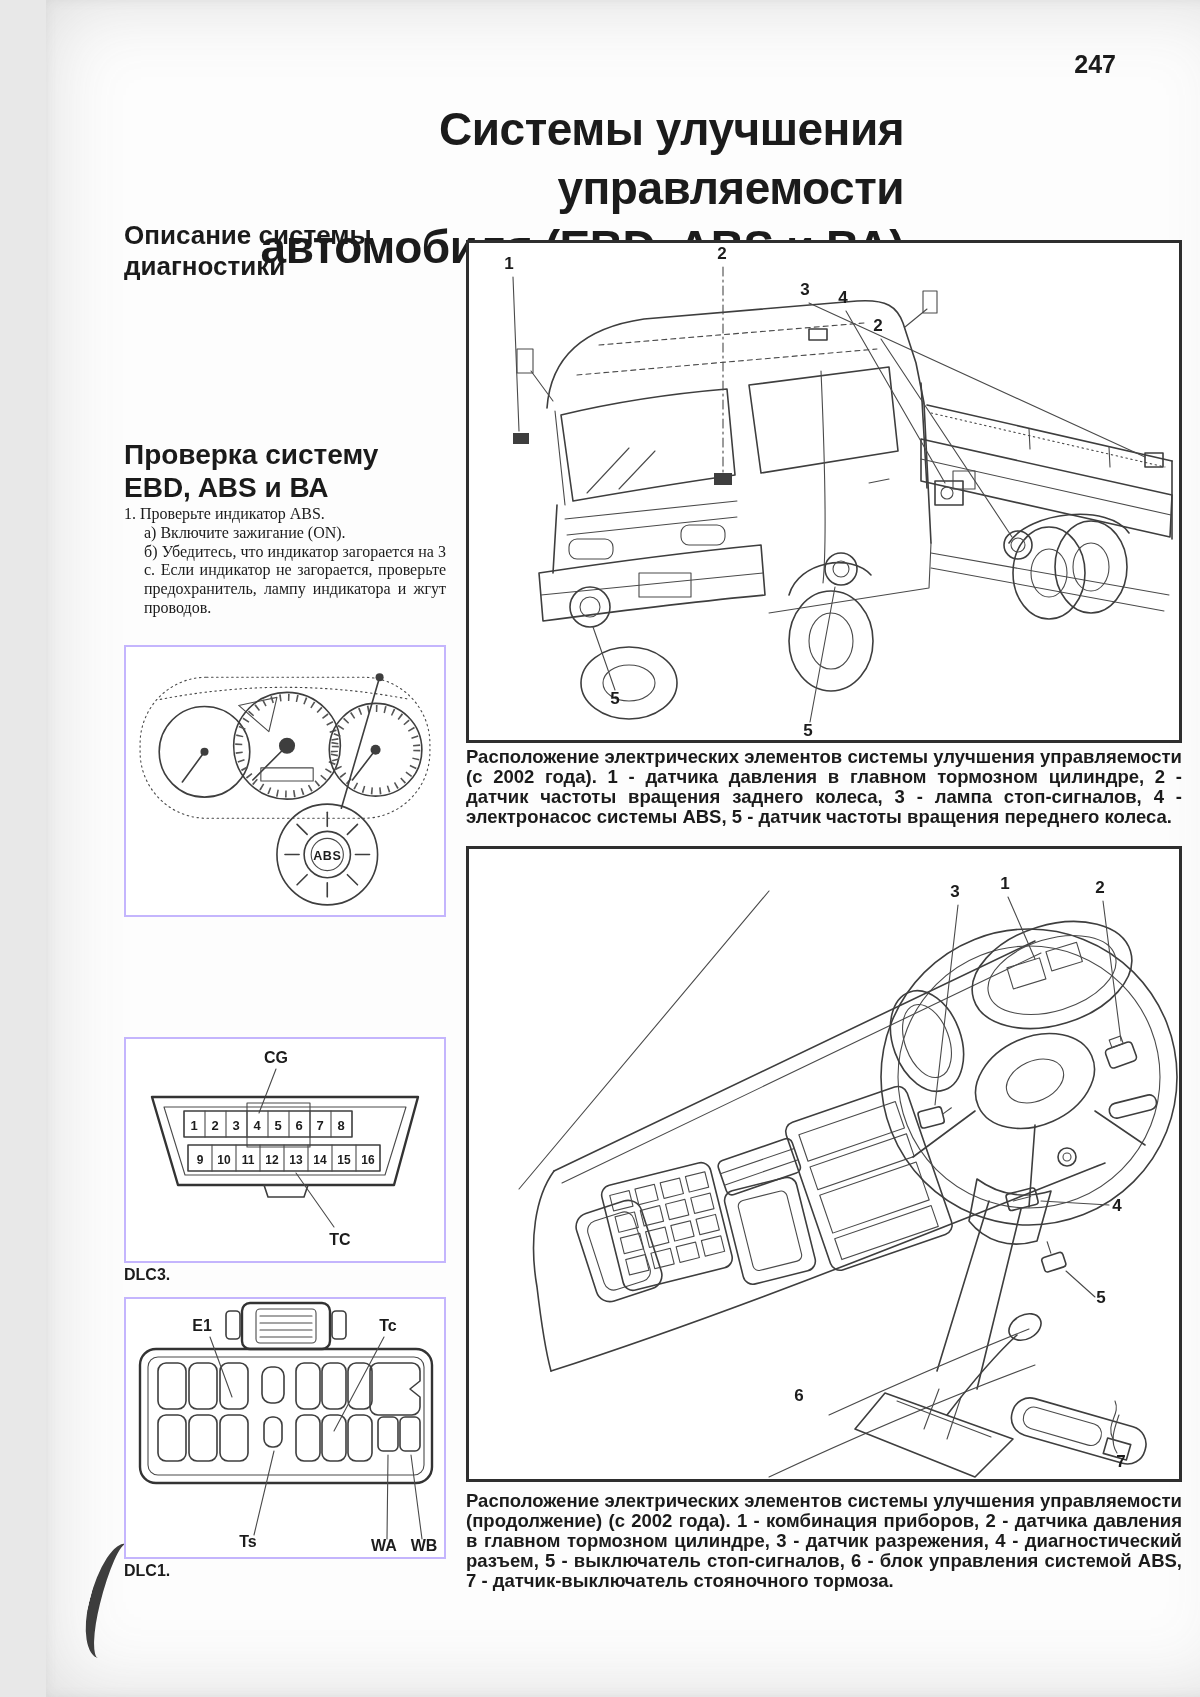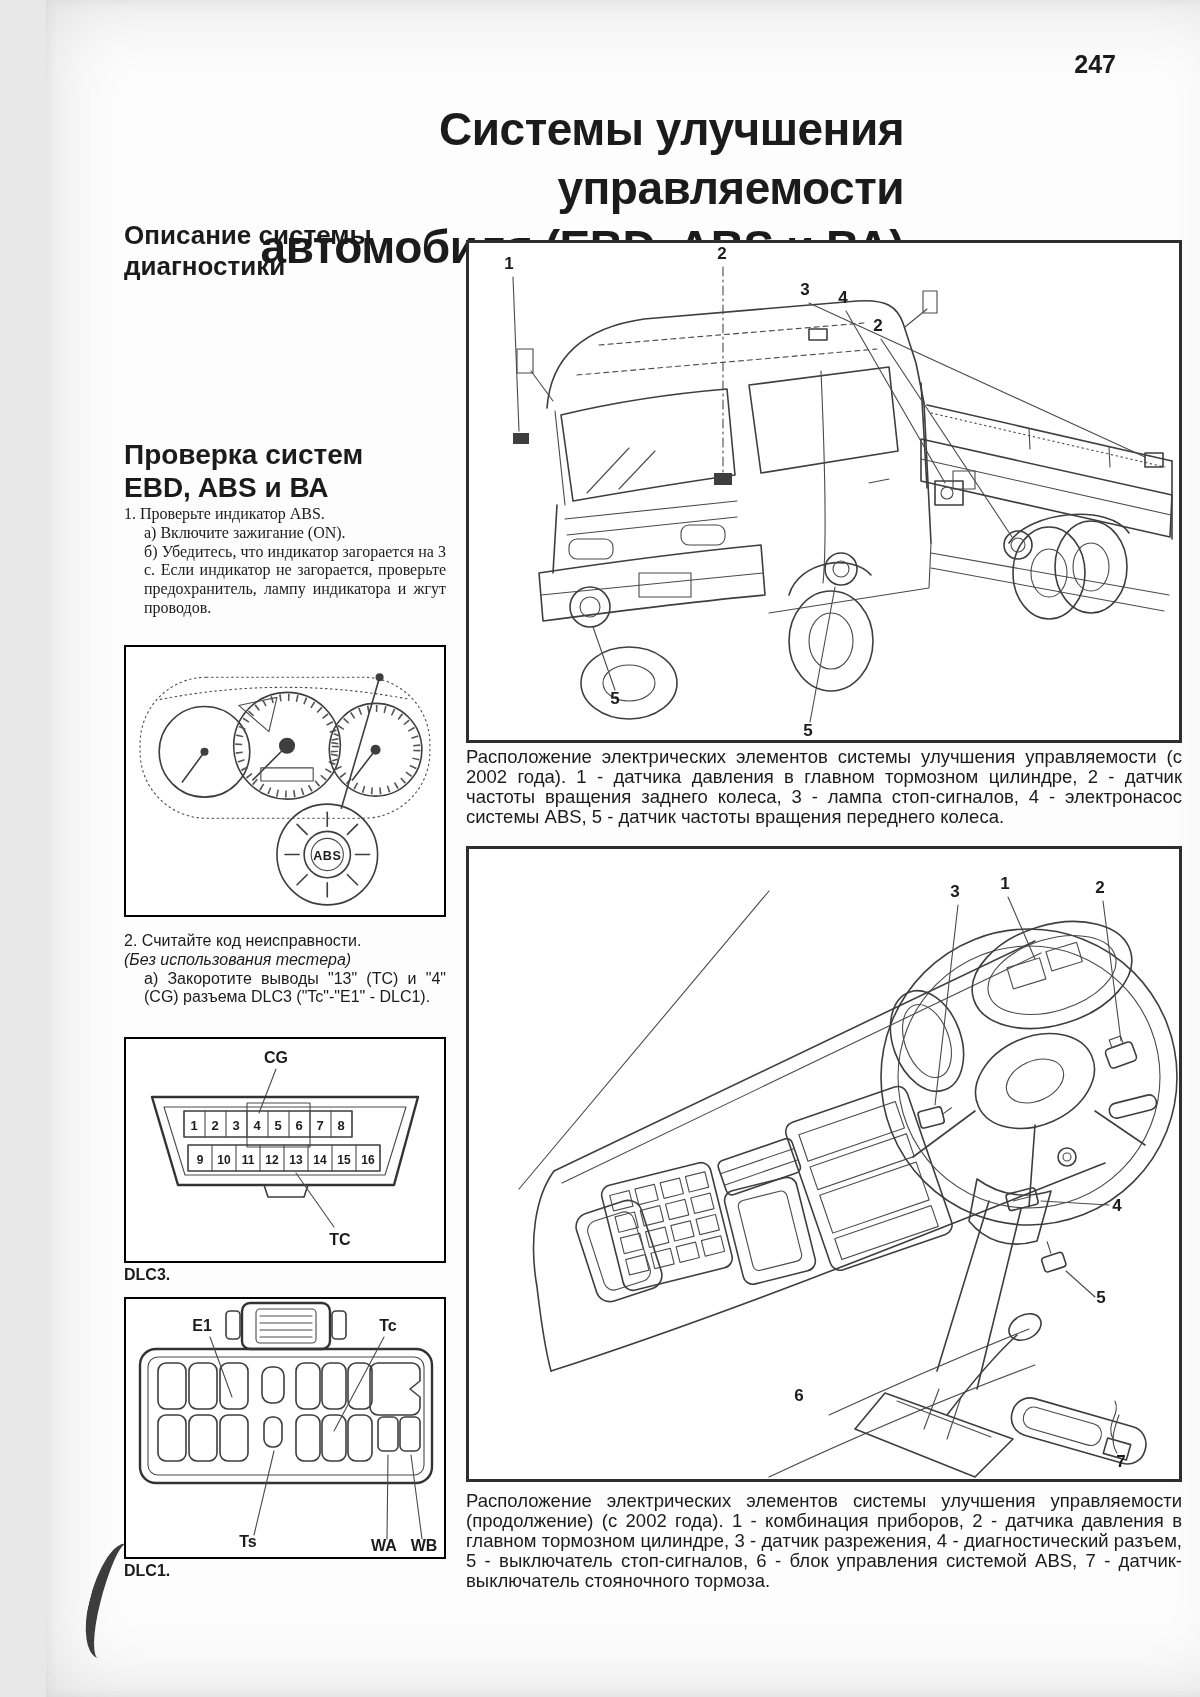--- a/index.html
+++ b/index.html
@@ -17,31 +17,31 @@
   .h2 .line{display:block;}
   #heading1{top:220px;font-size:26px;line-height:31px;}
   #heading2{top:438px;font-size:28px;line-height:33px;}
   .body-text{left:78px;width:322px;font-size:16px;line-height:18.8px;text-align:justify;}
   #para1{top:282px;}
   #steps1{top:505px;font-family:Liberation Serif, serif;}
   #steps2{top:932px;}
   .sub{padding-left:20px;text-align:justify;}
   .note{font-style:italic;}
   .fig{position:absolute;background:#fff;box-sizing:border-box;}
-  .fig-left{border:2px solid #000000;}
+  .fig-left{border:2px solid #c4b5fd;}
   .fig-right{border:3px solid #2e2e2e;}
   #fig-cluster{left:78px;top:645px;width:322px;height:272px;}
   #fig-dlc3{left:78px;top:1037px;width:322px;height:226px;}
   #fig-dlc1{left:78px;top:1297px;width:322px;height:262px;}
   #fig-truck{left:420px;top:240px;width:716px;height:503px;}
   #fig-dash{left:420px;top:846px;width:716px;height:636px;}
   .figlabel-out{left:78px;width:200px;font-size:16px;font-weight:bold;}
   #dlc3-label{top:1266px;}
   #dlc1-label{top:1562px;}
-  .caption{left:420px;width:716px;font-size:18.5px;line-height:20px;font-weight:normal;text-align:justify;}
+  .caption{left:420px;width:716px;font-size:18.5px;line-height:20px;font-weight:bold;text-align:justify;}
   #caption1{top:747px;}
   #caption2{top:1491px;}
   .artifact-corner{left:44px;top:1542px;width:34px;height:118px;
     border-radius:50%/55% 45% 55% 45%;border-left:11px solid #1d1d1d;transform:rotate(14deg);opacity:.85;}
   svg{display:block;width:100%;height:100%;}
   svg text{font-family:"Liberation Sans",sans-serif;fill:#1c1c1c;}
   .ln{fill:none;stroke:#3e3e3e;stroke-width:1.6;stroke-linecap:round;stroke-linejoin:round;}
   .ln-thin{fill:none;stroke:#4a4a4a;stroke-width:1.1;stroke-linecap:round;stroke-linejoin:round;}
   .ln-bold{fill:none;stroke:#333;stroke-width:2.4;stroke-linecap:round;stroke-linejoin:round;}
   .dash{stroke-dasharray:5,4;}
@@ -69,21 +69,21 @@
     <span class="line">автомобиля (EBD, ABS и ВА)</span>
   </h1>
 
   <h2 class="abs h2" id="heading1">
     <span class="line">Описание системы</span>
     <span class="line">диагностики</span>
   </h2>
 
 
   <h2 class="abs h2" id="heading2">
-    <span class="line">Проверка систем</span>
+    <span class="line">Проверка систему</span>
     <span class="line">EBD, ABS и ВА</span>
   </h2>
 
   <div class="abs body-text" id="steps1">
     <div>1. Проверьте индикатор ABS.</div>
     <div class="sub">а) Включите зажигание (ON).</div>
     <div class="sub">б) Убедитесь, что индикатор загорается на 3 с. Если индикатор не загорается, проверьте предохранитель, лампу индикатора и жгут проводов.</div>
   </div>
 
   <div class="fig fig-left" id="fig-cluster">
@@ -125,25 +125,20 @@
             <line x1="180" y1="186" x2="170" y2="176"></line>
           <line x1="172" y1="206" x2="158" y2="206"></line>
             <line x1="180" y1="226" x2="170" y2="236"></line>
           <line x1="200" y1="234" x2="200" y2="248"></line>
             <line x1="220" y1="226" x2="230" y2="236"></line>
         </g>
       </g>
     </svg>
   </div>
 
-  <div class="abs body-text" id="steps2">
-    <div>2. Считайте код неисправности.</div>
-    <div class="note">(Без использования тестера)</div>
-    <div class="sub">а) Закоротите выводы "13" (TC) и "4" (CG) разъема DLC3 ("Tc"-"E1" - DLC1).</div>
-  </div>
 
   <div class="fig fig-left" id="fig-dlc3">
     <svg viewBox="0 0 318 222" preserveAspectRatio="none">
       <text x="150" y="24" class="figlabel">CG</text>
       <line x1="150" y1="30" x2="133" y2="74" class="ln-thin"></line>
       <g>
         <path d="M26,58 L292,58 L268,146 L52,146 Z" class="ln-bold"></path>
         <path d="M38,68 L280,68 L259,136 L59,136 Z" class="ln-thin"></path>
         <rect x="121" y="64" width="63" height="44" class="ln-thin"></rect>
         <path d="M138,146 L182,146 L178,158 L142,158 Z" class="ln"></path>

